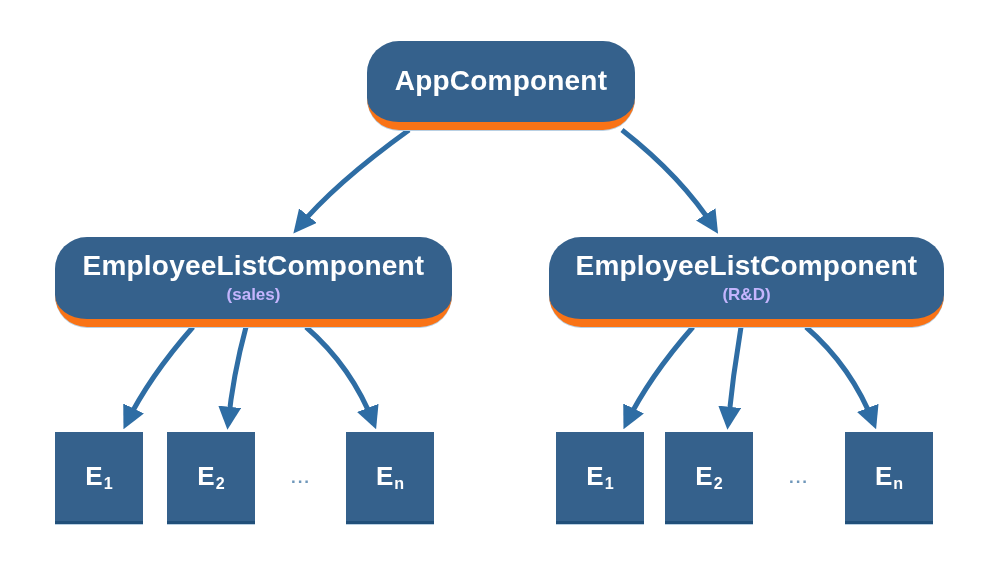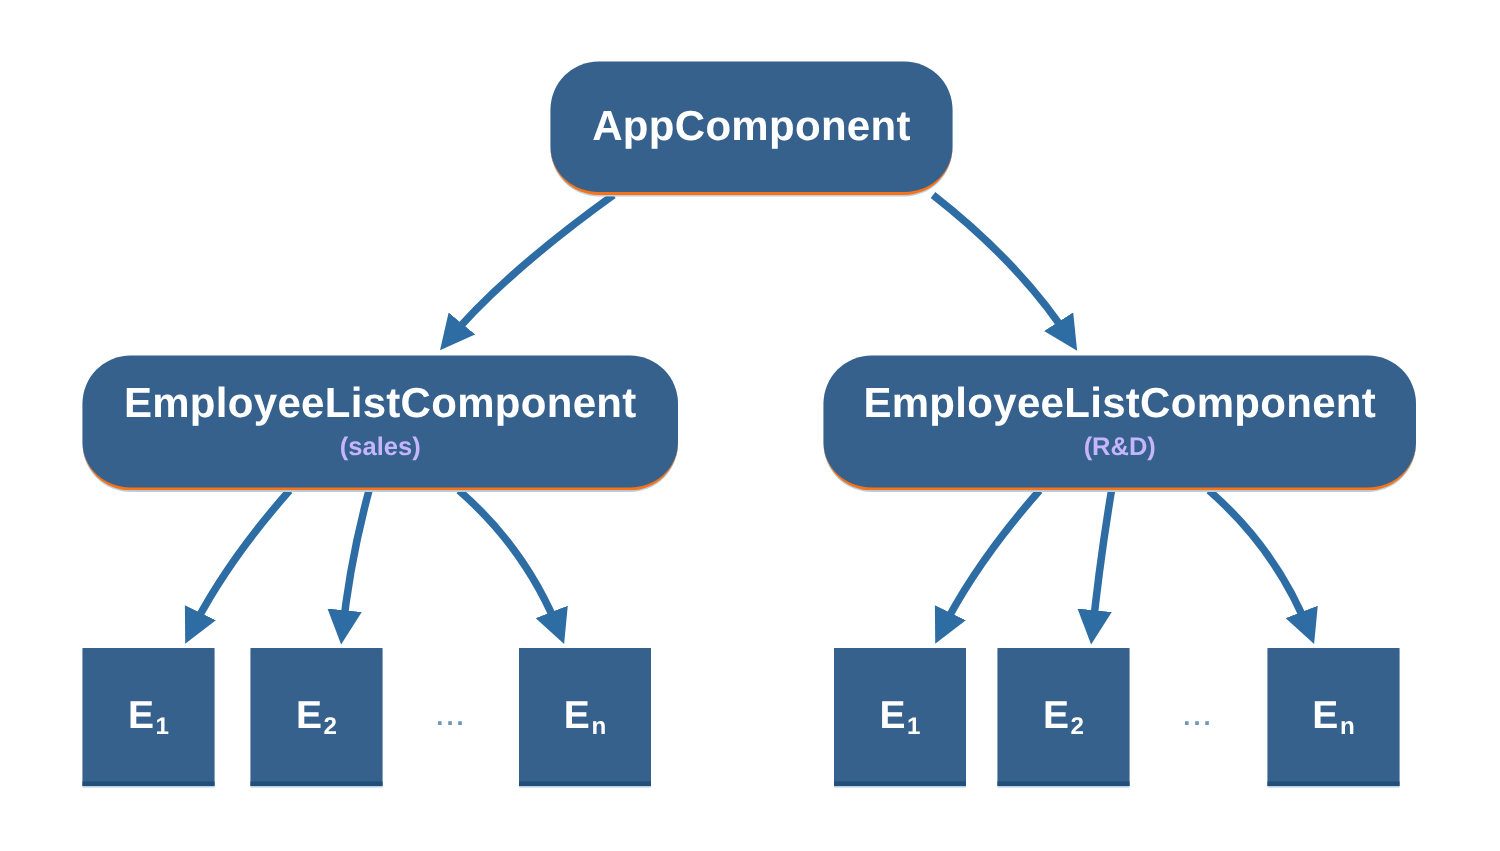--- a/index.html
+++ b/index.html
@@ -23,21 +23,21 @@
   }
   .node {
     position: absolute;
     z-index: 2;
     box-sizing: border-box;
     display: flex;
     flex-direction: column;
     align-items: center;
     justify-content: center;
     background: #35618C;
-    border-bottom: 2px solid #f97316;
+    border-bottom: 8px solid #f97316;
     box-shadow: 0 1px 0 #b9d0e3;
     color: #ffffff;
     text-align: center;
     border-radius: 32px;
   }
   .node .title {
     font-weight: bold;
     font-size: 28px;
     letter-spacing: 0.2px;
     line-height: 1.1;

